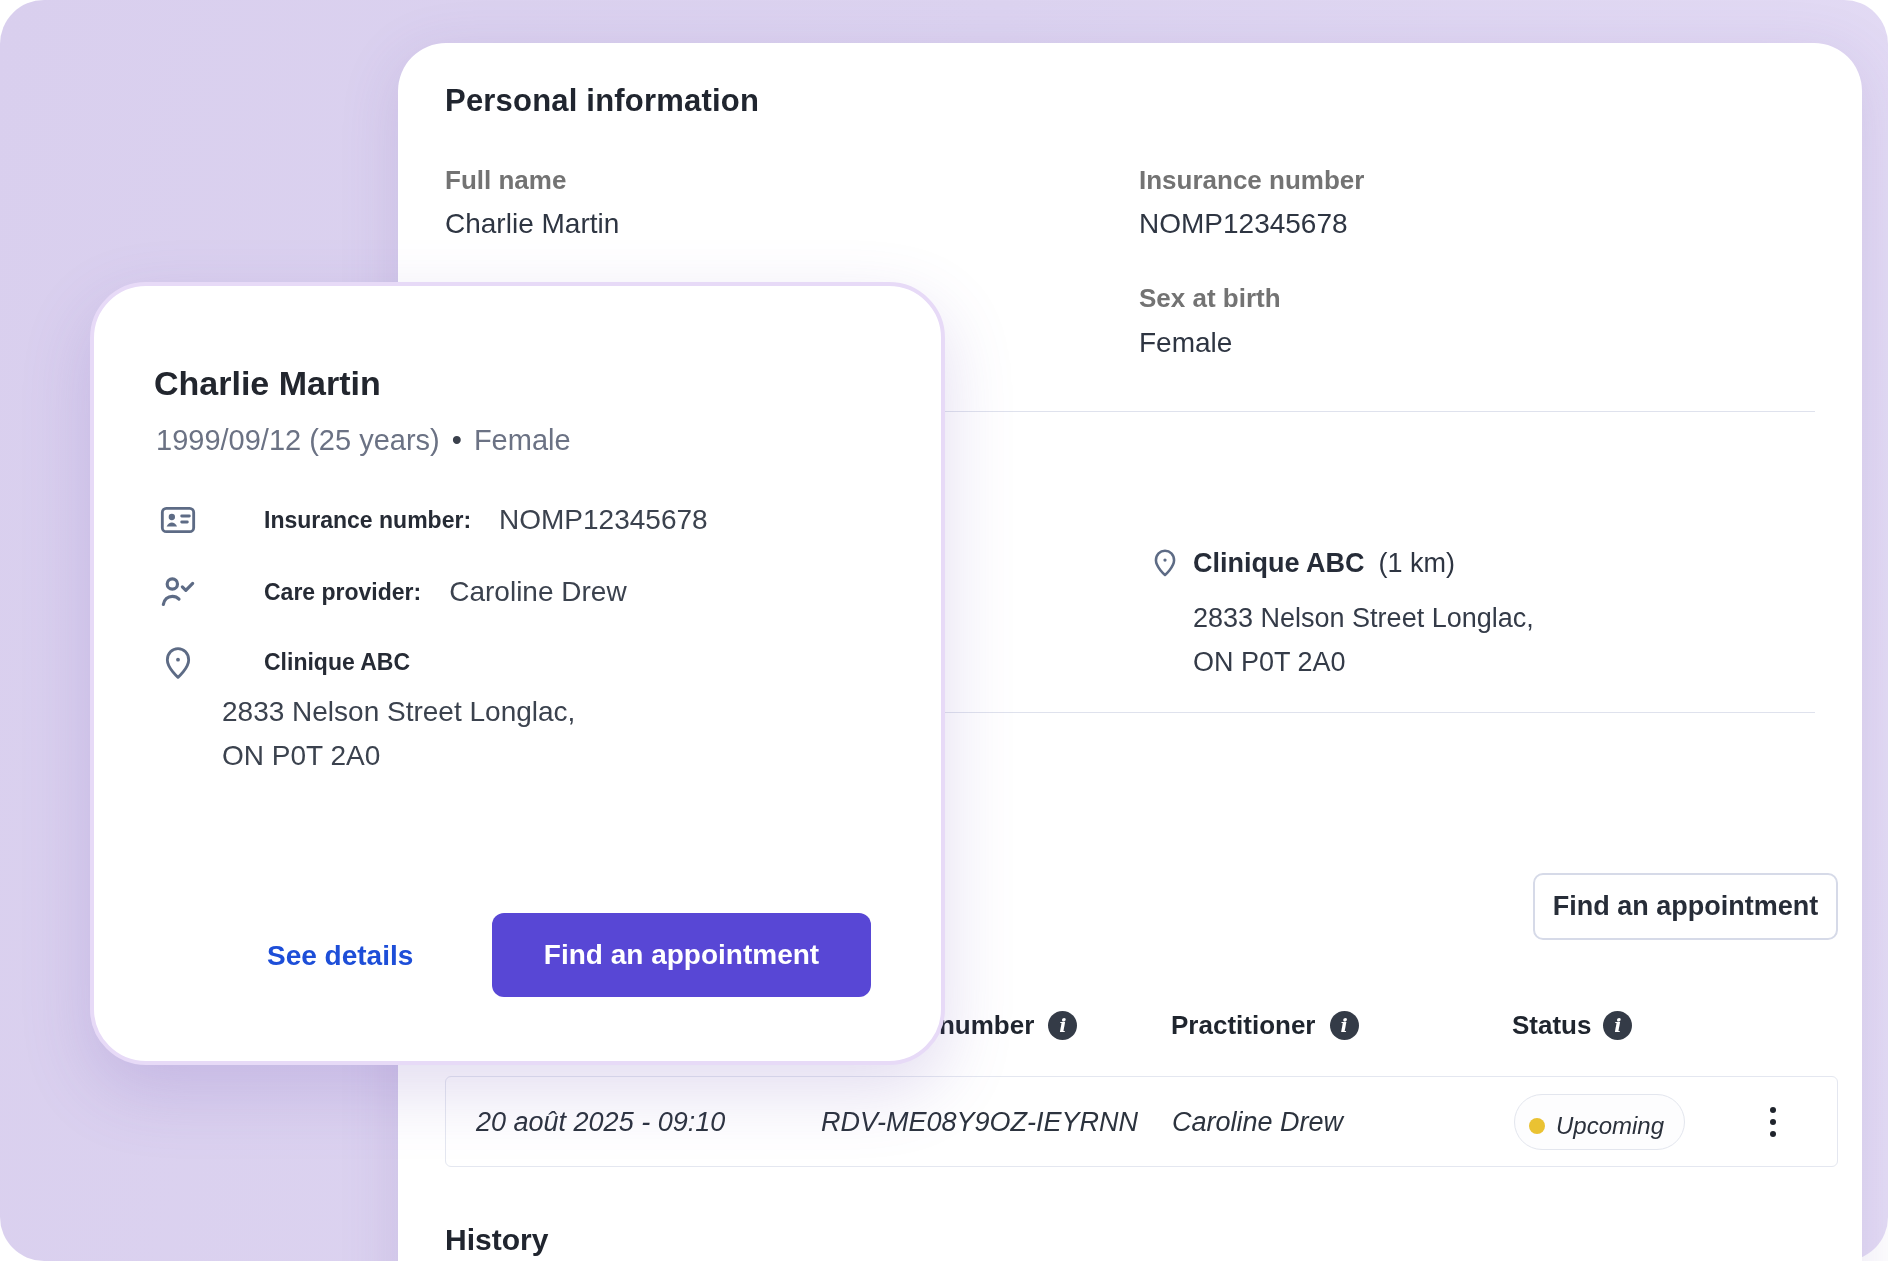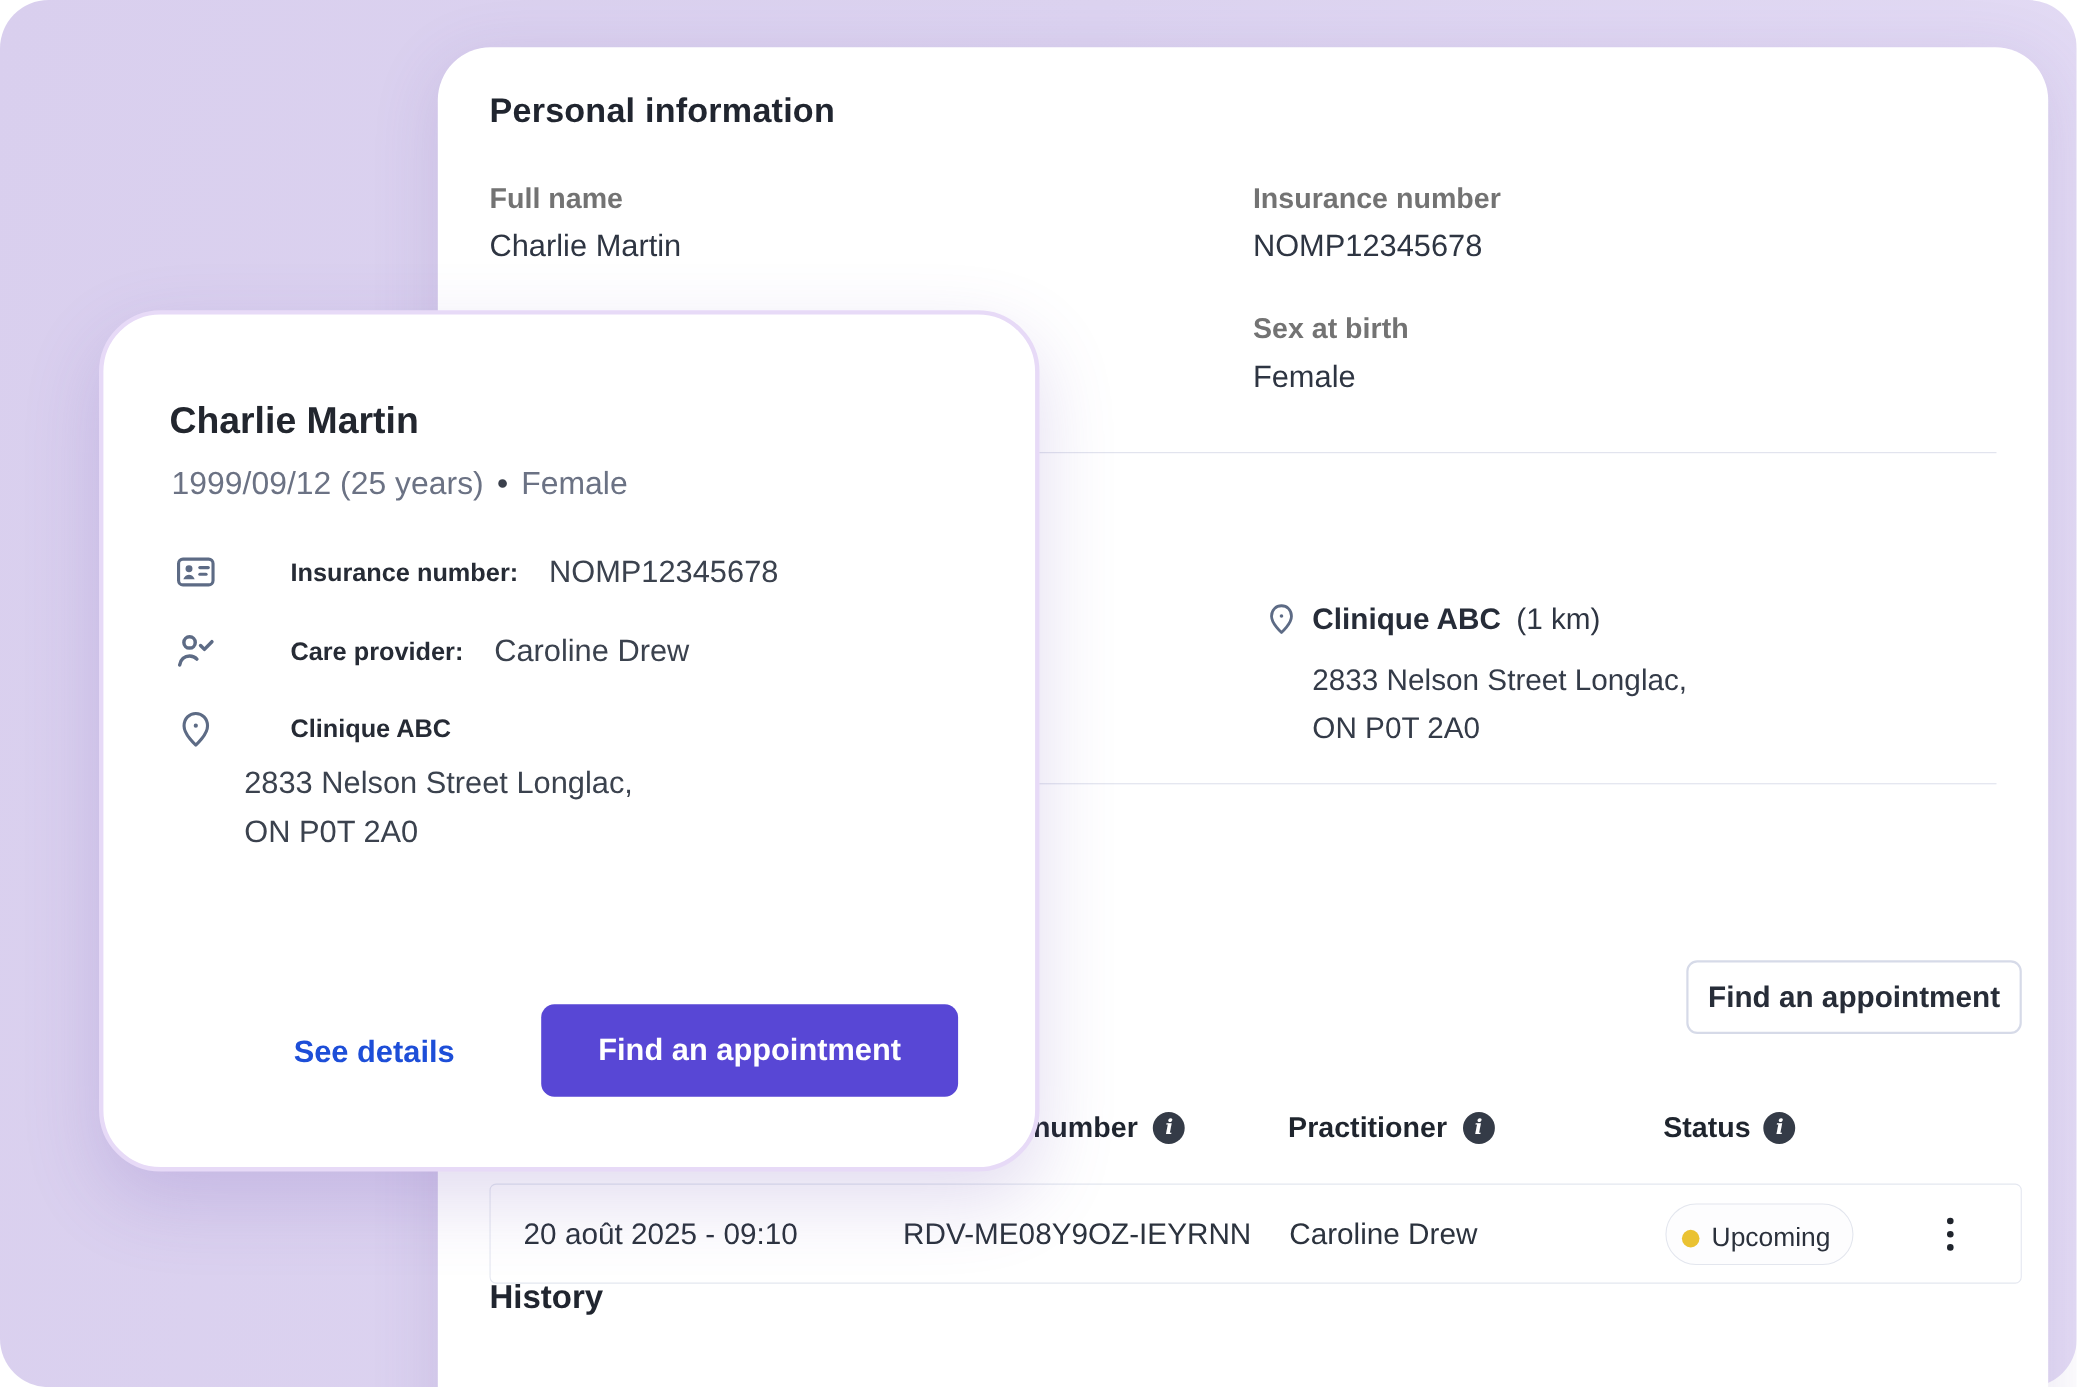--- a/index.html
+++ b/index.html
@@ -56,41 +56,41 @@
   .th-pract{left:773px;}
   .th-status{left:1114px;gap:12px;}
   .info-dot{
     width:29px;height:29px;border-radius:50%;background:#343b47;flex:0 0 auto;
     display:flex;align-items:center;justify-content:center;cursor:pointer;
     color:#ffffff;font-family:"DejaVu Serif",serif;font-style:italic;
     font-weight:700;font-size:19px;line-height:1;
   }
   .table-row{
     position:absolute;left:47px;top:1033px;width:1393px;height:91px;
-    border:1px solid #e4e7f0;border-radius:6px;background:#ffffff;cursor:pointer;
+    border:1px solid #e4e7f0;border-radius:6px;background:#ffffff;cursor:pointer;font-style:italic;
   }
   .cell{position:absolute;top:50%;transform:translateY(-50%);font-size:27px;color:#2c333e;white-space:nowrap;}
   .cell-date{left:30px;}
   .cell-conf{left:375px;}
   .cell-pract{left:726px;}
   .badge{
     position:absolute;left:1068px;top:50%;transform:translateY(-50%);
     display:flex;align-items:center;gap:11px;
     background:#fdfdfe;border:1px solid #e3e6ee;border-radius:999px;
     padding:17px 20px 9px 14px;font-size:24px;color:#2b313c;
   }
   .badge-dot{width:16px;height:16px;border-radius:50%;background:#eac232;flex:0 0 auto;}
   .kebab{
     position:absolute;left:1305px;top:50%;transform:translateY(-50%);
     width:44px;height:56px;display:flex;flex-direction:column;
     align-items:center;justify-content:center;gap:6px;cursor:pointer;
   }
   .kebab i{width:6px;height:6px;border-radius:50%;background:#1f242c;}
   .history-title{
-    position:absolute;left:47px;top:1120px;
+    position:absolute;left:47px;top:1180px;
     font-size:30px;font-weight:700;color:#20252f;
   }
   
   .card{
     position:absolute;left:90px;top:282px;width:855px;height:783px;
     background:#ffffff;border:4px solid #e7daf7;border-radius:56px;
     box-shadow:0 26px 70px rgba(108,82,178,.20);
   }
   .card-name{position:absolute;left:60px;top:78px;font-size:34px;font-weight:700;color:#22262e;}
   .card-sub{position:absolute;left:62px;top:138px;font-size:29px;color:#6b7284;}

